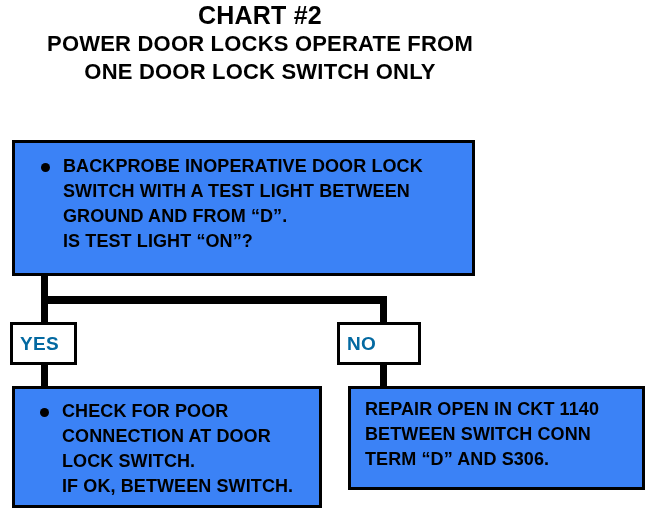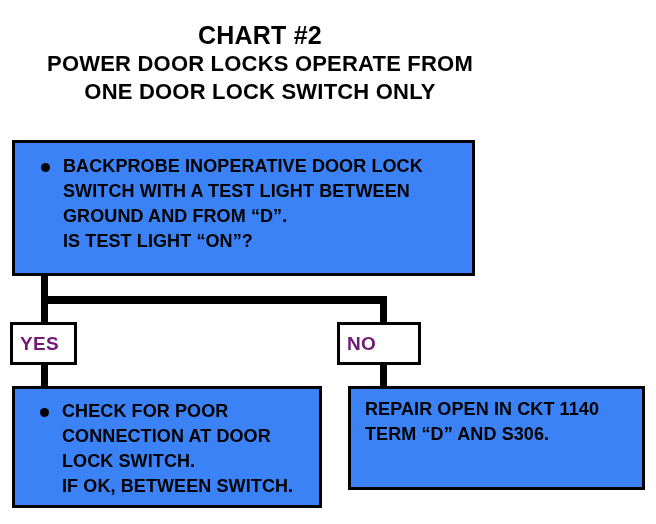--- a/index.html
+++ b/index.html
@@ -16,21 +16,21 @@
     width: 656px;
     height: 524px;
     background: #ffffff;
     overflow: hidden;
   }
 
   
   #title-block {
     position: absolute;
     left: 0;
-    top: 20px;
+    top: 0;
     width: 520px;
     text-align: center;
   }
   .title-line {
     font-weight: bold;
     color: #000000;
     letter-spacing: 0.2px;
     white-space: nowrap;
   }
   .title-line-1 {
@@ -56,21 +56,21 @@
     box-sizing: border-box;
     border: 3px solid #000000;
     background: #ffffff;
     z-index: 4;
     display: flex;
     align-items: center;
   }
   .tag-label {
     font-size: 19px;
     font-weight: bold;
-    color: #701a75;
+    color: #0369a1;
     padding-left: 7px;
     letter-spacing: 0.3px;
   }
 
   
   .box-inner {
     position: absolute;
     left: 0;
     top: 0;
     display: flex;
@@ -254,18 +254,19 @@
         <div class="line">LOCK SWITCH.</div>
         <div class="line">IF OK, BETWEEN SWITCH.</div>
       </div>
     </div>
   </div>
 
   <div class="box" id="box-no-result">
     <div class="box-inner">
       <div class="lines">
         <div class="line">REPAIR OPEN IN CKT 1140</div>
+        <div class="line">BETWEEN SWITCH CONN</div>
         <div class="line">TERM “D” AND S306.</div>
       </div>
     </div>
   </div>
 
 </div>
 
 </body></html>

